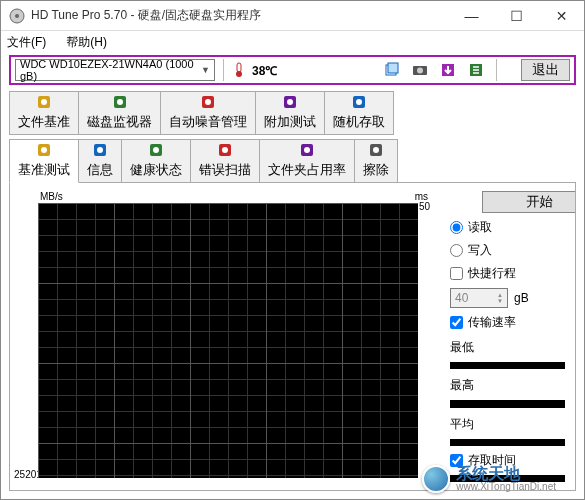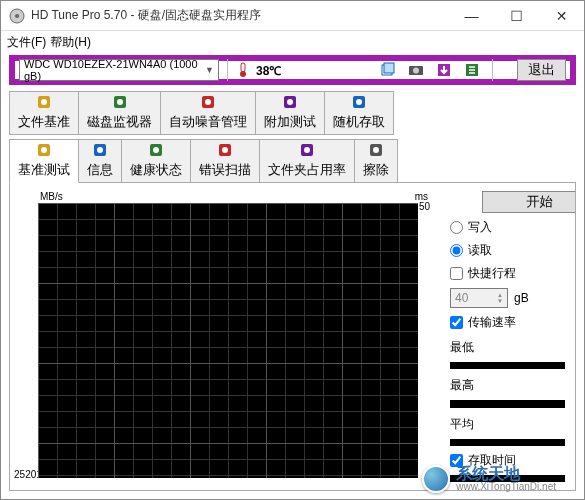--- a/index.html
+++ b/index.html
@@ -5,24 +5,24 @@
   * { box-sizing: border-box; }
   body { margin: 0; font-family: "Microsoft YaHei", "Segoe UI", sans-serif; font-size: 12px; background: #fff; }
   .window { width: 585px; height: 500px; border: 1px solid #888; display: flex; flex-direction: column; position: relative; overflow: hidden; }
   .titlebar { height: 30px; display: flex; align-items: center; padding: 0 0 0 8px; background: #fff; border-bottom: 1px solid #ddd; }
   .titlebar-icon { width: 16px; height: 16px; margin-right: 6px; }
   .titlebar-icon svg { display: block; }
   .title { flex: 1; font-size: 12px; color: #333; }
   .win-controls { display: flex; height: 100%; }
   .win-btn { width: 45px; height: 100%; display: flex; align-items: center; justify-content: center; font-size: 14px; color: #333; cursor: pointer; }
 
-  .menubar { height: 22px; display: flex; align-items: center; padding: 0 6px; gap: 4px; }
+  .menubar { height: 22px; display: flex; align-items: center; padding: 0 6px; gap: 20px; }
   .menubar span { cursor: default; }
 
-  .toolbar { height: 30px; border: 6px solid #a21caf; margin: 2px 8px; display: flex; align-items: center; padding: 2px 4px; gap: 4px; }
+  .toolbar { height: 30px; border: 2px solid #a21caf; margin: 2px 8px; display: flex; align-items: center; padding: 2px 4px; gap: 4px; }
   .drive-select { width: 200px; height: 22px; border: 1px solid #7a7a7a; display: flex; align-items: center; padding: 0 4px; font-size: 11px; background: #fff; justify-content: space-between; }
   .drop-arrow { font-size: 9px; color: #555; }
   .vsep { width: 1px; height: 22px; background: #bbb; margin: 0 4px; }
   .temp-icon { width: 16px; height: 16px; }
   .temp-text { font-weight: bold; color: #000; margin-right: auto; }
   .tool-btn { width: 24px; height: 24px; display: flex; align-items: center; justify-content: center; border: 1px solid transparent; }
   .exit-btn { height: 22px; padding: 0 10px; border: 1px solid #888; background: #e1e1e1; margin-left: 16px; cursor: pointer; }
 
   .tabrow { display: flex; padding: 4px 8px 0 8px; gap: 0; position: relative; }
   .tab { display: flex; align-items: center; gap: 4px; padding: 3px 8px; border: 1px solid #aaa; background: #f0f0f0; cursor: pointer; position: relative; margin-right: -1px; font-size: 13px; white-space: nowrap; flex-direction: column; }
@@ -249,26 +249,26 @@
         </div>
       <div class="chart-grid">
         <div class="grid-lines"></div>
       </div>
     </div>
 
     <div class="side-panel">
       <button class="start-btn">开始</button>
 
       <label class="radio">
+        <input type="radio" name="mode" checked="" style="">
+        <span>读取</span>
+      </label>
+      <label class="radio">
         <input type="radio" name="mode" style="">
         <span>写入</span>
-      </label>
-      <label class="radio">
-        <input type="radio" name="mode" checked="" style="">
-        <span>读取</span>
       </label>
 
       <label class="check">
         <input type="checkbox" style="">
         <span>快捷行程</span>
       </label>
       <div class="field-row">
         <div class="num-input">
           <span>40</span>
           <span class="spin">

